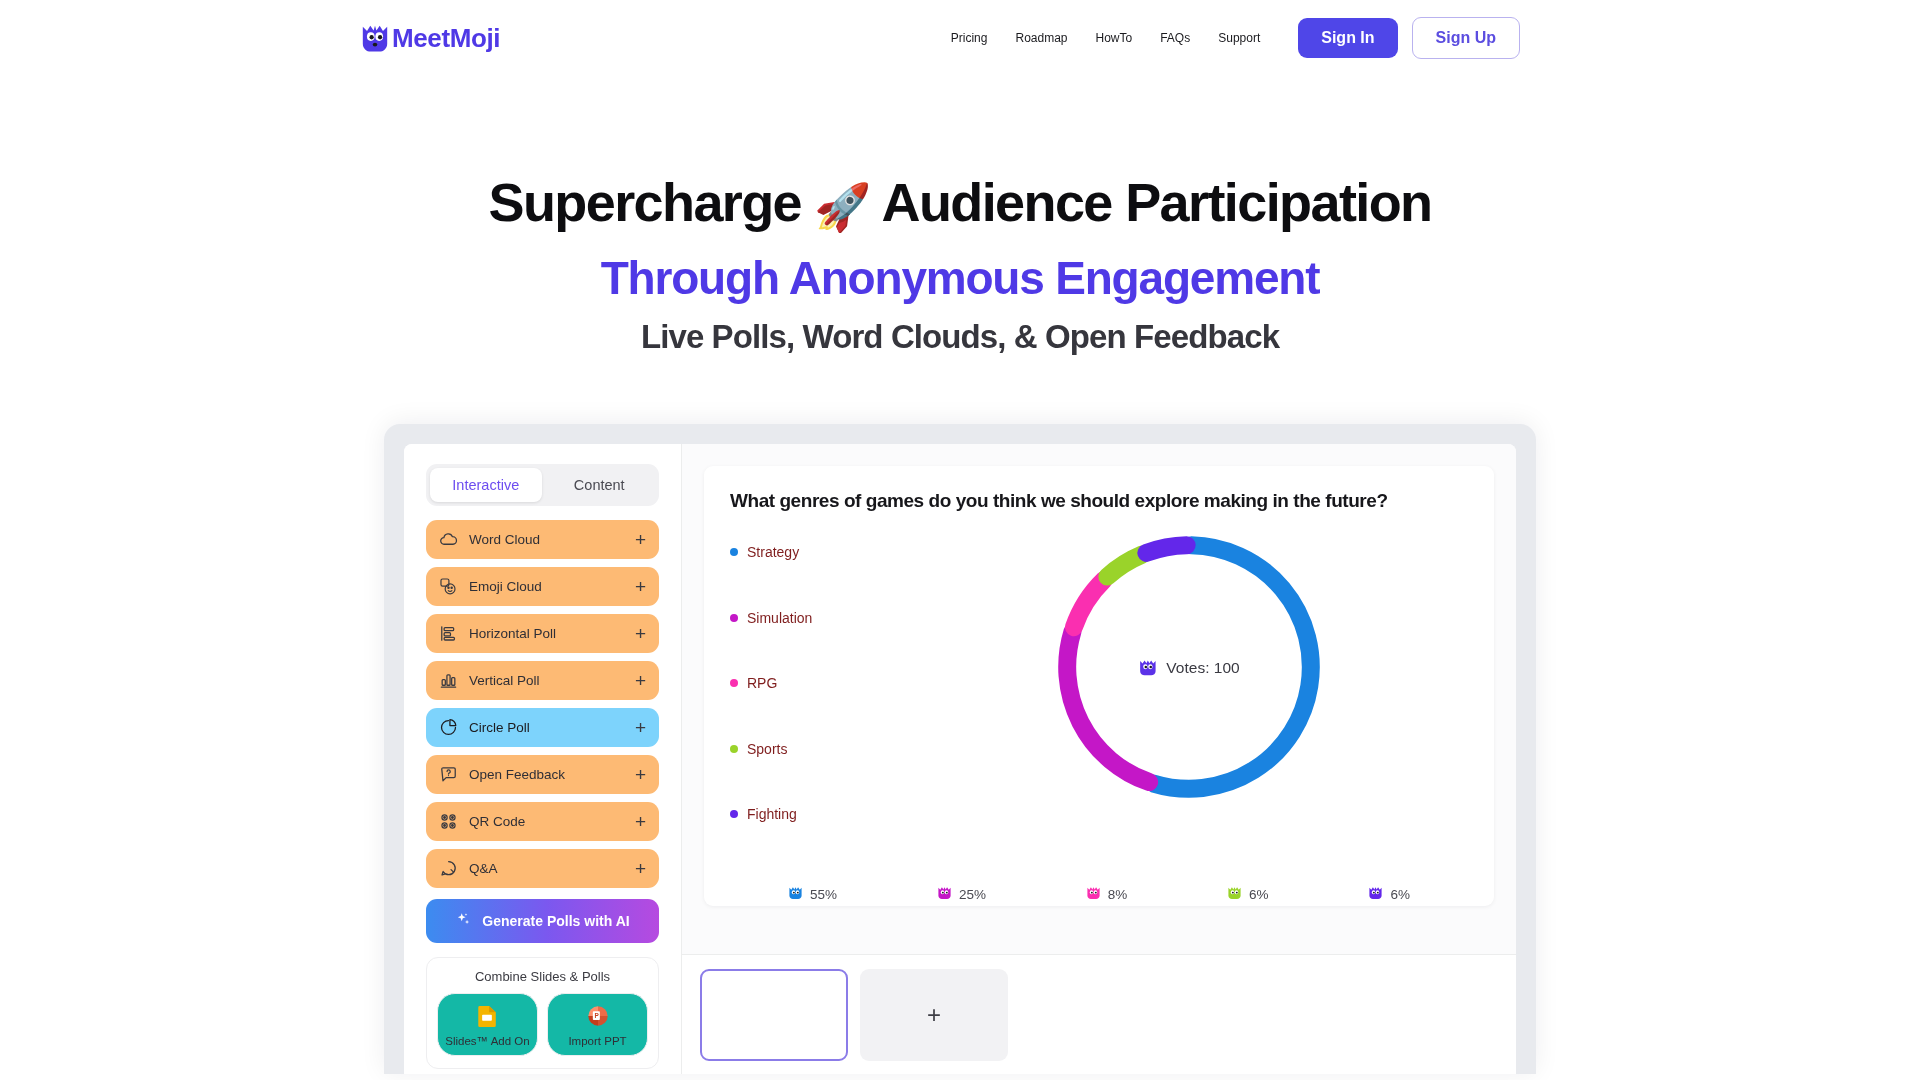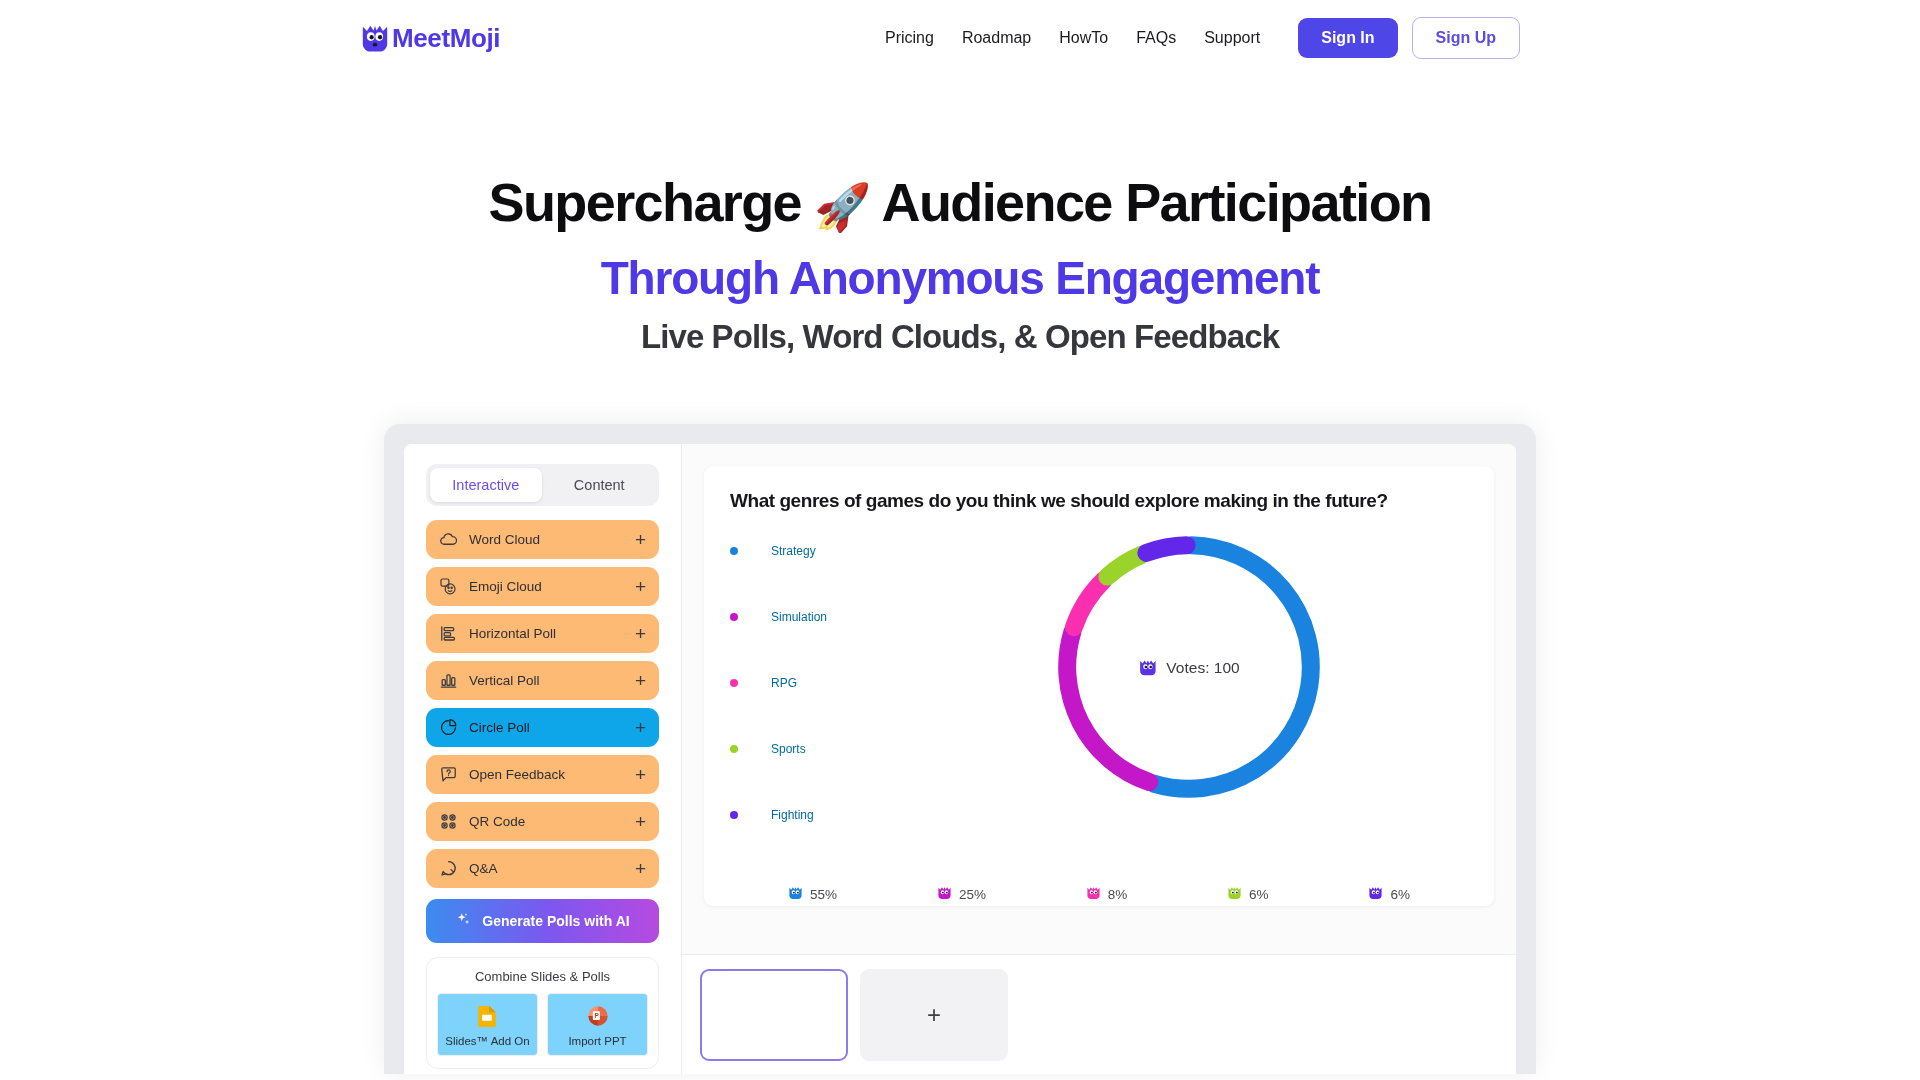--- a/index.html
+++ b/index.html
@@ -23,21 +23,21 @@
     font-size: 26px; font-weight: bold; color: #4f39e6;
     letter-spacing: -0.4px;
   }
 
   .nav {
     margin-left: auto;
     display: flex; align-items: center; gap: 0px;
     padding-right: 400px;
   }
   .nav-link {
-    font-size: 16px; color: #1b1b1f;
+    font-size: 12px; color: #1b1b1f;
     padding: 8px 14px; cursor: pointer;
     white-space: nowrap;
   }
   .btn-signin {
     margin-left: 24px;
     background: #4f46e8; color: #fff;
     font-size: 16px; font-weight: bold;
     border: none; border-radius: 9px;
     padding: 11px 23px; cursor: pointer;
     font-family: inherit;
@@ -104,21 +104,21 @@
     background: #fff; color: #6d4df0; font-weight: normal;
     box-shadow: 0 1px 3px rgba(0,0,0,.10);
   }
 
   .tool-list { margin-top: 14px; display: flex; flex-direction: column; gap: 8px; }
   .tool {
     display: flex; align-items: center; gap: 11px;
     background: #fdba74; border-radius: 11px;
     padding: 10px 13px; cursor: pointer;
   }
-  .tool.sel { background: #0ea5e9; }
+  .tool.sel { background: #7dd3fc; }
   .tool .tlabel { font-size: 13.5px; color: #2f2f36; flex: 1; }
   .tool.sel .tlabel { color: #1c1c20; }
   .tool .ticon { width: 19px; height: 19px; flex: 0 0 19px; display: block; }
   .tool .plus {
     font-size: 19px; color: #3a3a40; line-height: 1;
     font-weight: 300; cursor: pointer;
   }
 
   .ai-btn {
     margin-top: 11px;
@@ -132,22 +132,22 @@
   .combine {
     margin-top: 14px; border: 1px solid #eeeef0;
     border-radius: 12px; padding: 11px 10px 12px;
     background: #fff;
   }
   .combine-title {
     text-align: center; font-size: 13px; color: #3b3b42; margin-bottom: 9px;
   }
   .combine-row { display: flex; gap: 9px; }
   .combine-card {
-    flex: 1; border: 1px solid #eeeef0; border-radius: 4px;
-    padding: 9px 2px 8px; text-align: center; cursor: pointer; background:#7dd3fc;
+    flex: 1; border: 1px solid #eeeef0; border-radius: 18px;
+    padding: 9px 2px 8px; text-align: center; cursor: pointer; background:#14b8a6;
   }
   .combine-card .cicon { height: 26px; margin-bottom: 6px; }
   .combine-card .clabel { font-size: 11.5px; color: #2f2f36; }
 
   
   .main { flex: 1; display: flex; flex-direction: column; background: #fbfbfc; }
   .main-top { flex: 1; padding: 22px 22px 0 22px; }
   .slide {
     background: #fff; border-radius: 9px; height: 440px;
     box-shadow: 0 1px 4px rgba(20,20,40,.06);
@@ -158,21 +158,21 @@
     letter-spacing: -0.45px;
   }
   .chart-area { display: flex; height: 330px; margin-top: 10px; position: relative; }
   .legend {
     width: 180px; padding-top: 22px;
     display: flex; flex-direction: column; justify-content: space-between;
     height: 300px;
   }
   .leg-row { display: flex; align-items: center; gap: 9px; }
   .leg-dot { width: 8px; height: 8px; border-radius: 50%; flex: 0 0 8px; }
-  .leg-label { font-size: 12px; color: #0369a1; margin-left: 24px; }
+  .leg-label { font-size: 14px; color: #7f1d1d; }
 
   .donut-wrap { flex: 1; position: relative; display: flex; align-items: flex-start; justify-content: center; }
   .donut { position: relative; width: 290px; height: 290px; }
   .donut svg { display: block; }
   .donut-center {
     position: absolute; top: 50%; left: 50%;
     transform: translate(-50%,-50%);
     display: flex; align-items: center; gap: 9px;
     white-space: nowrap;
   }

